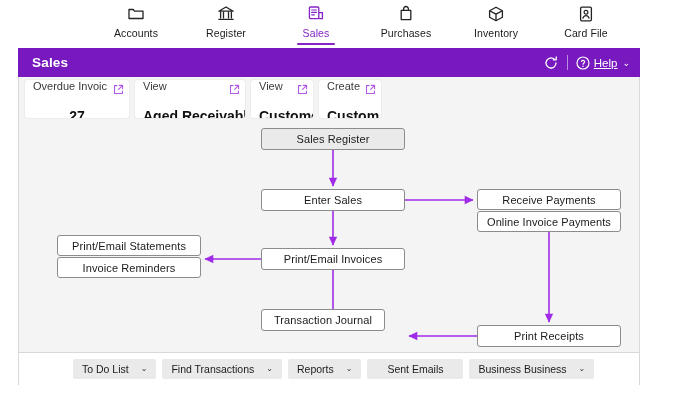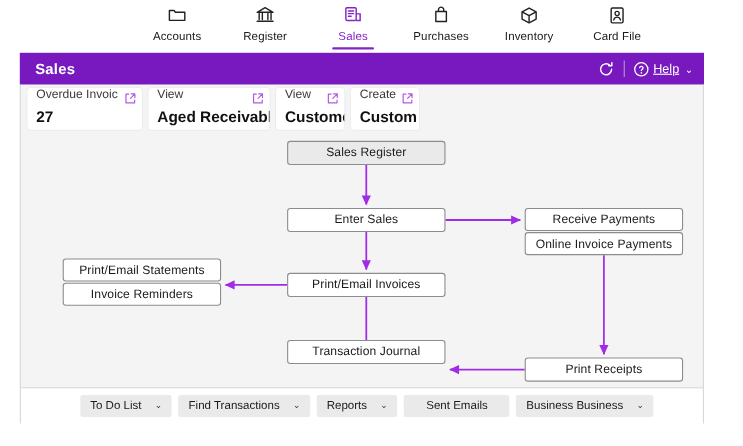--- a/index.html
+++ b/index.html
@@ -8,21 +8,21 @@
     background: #ffffff;
     font-family: "Liberation Sans", sans-serif;
     overflow: hidden;
   }
   .app { position: relative; width: 675px; height: 405px; background:#fff; }
 
   
   .topnav {
     position: absolute; left: 0; top: 0; width: 626px; height: 48px;
     background: #ffffff;
-    display: flex; align-items: flex-start; justify-content: center;
+    display: flex; align-items: flex-start; justify-content: space-between;
     padding-left: 96px;
   }
   .navitem {
     width: 80px; height: 48px;
     display: flex; flex-direction: column; align-items: center;
     justify-content: flex-start; padding-top: 4px;
     position: relative; cursor: pointer;
   }
   .navicon { width: 20px; height: 20px; display:block; }
   .navicon svg { display:block; width:20px; height:20px; }
@@ -83,21 +83,21 @@
   }
   .card.w2 { width: 110px; }
   .card.w3 { width: 62px; }
   .card.w4 { width: 62px; }
   .card-top {
     font-size: 11px; color: #3a3a3a; white-space: nowrap;
     margin-top: -3px; line-height: 12px;
   }
   .card-main {
     font-size: 14px; font-weight: 700; color: #111; white-space: nowrap;
-    line-height: 16px; margin-top: 6px;
+    line-height: 16px; margin-top: 16px; text-align: center;
   }
   .ext-icon {
     position: absolute; right: 5px; top: 4px; width: 11px; height: 11px;
     cursor: pointer;
   }
   .ext-icon svg { display:block; }
 
   
   .flow { position: absolute; left: 0; top: 0; width: 622px; height: 275px; }
   .node {
@@ -109,21 +109,21 @@
   }
   .node.shaded { background: #eaeaea; }
 
   .n-sales-register { left: 242px; top: 51px; width: 144px; height: 22px; }
   .n-enter-sales    { left: 242px; top: 112px; width: 144px; height: 22px; }
   .n-receive-pay    { left: 458px; top: 112px; width: 144px; height: 21px; }
   .n-online-pay     { left: 458px; top: 134px; width: 144px; height: 21px; }
   .n-print-inv      { left: 242px; top: 171px; width: 144px; height: 22px; }
   .n-stmts          { left: 38px;  top: 158px; width: 144px; height: 21px; }
   .n-reminders      { left: 38px;  top: 180px; width: 144px; height: 21px; }
-  .n-txn-journal    { left: 242px; top: 232px; width: 144px; height: 22px; }
+  .n-txn-journal    { left: 242px; top: 232px; width: 124px; height: 22px; }
   .n-print-receipts { left: 458px; top: 248px; width: 144px; height: 22px; }
 
   .flow-svg {
     position: absolute; left: 0; top: 0; width: 622px; height: 275px;
     pointer-events: none;
   }
 
   
   .toolbar {
     position: absolute; left: 18px; top: 352px; width: 622px; height: 33px;

